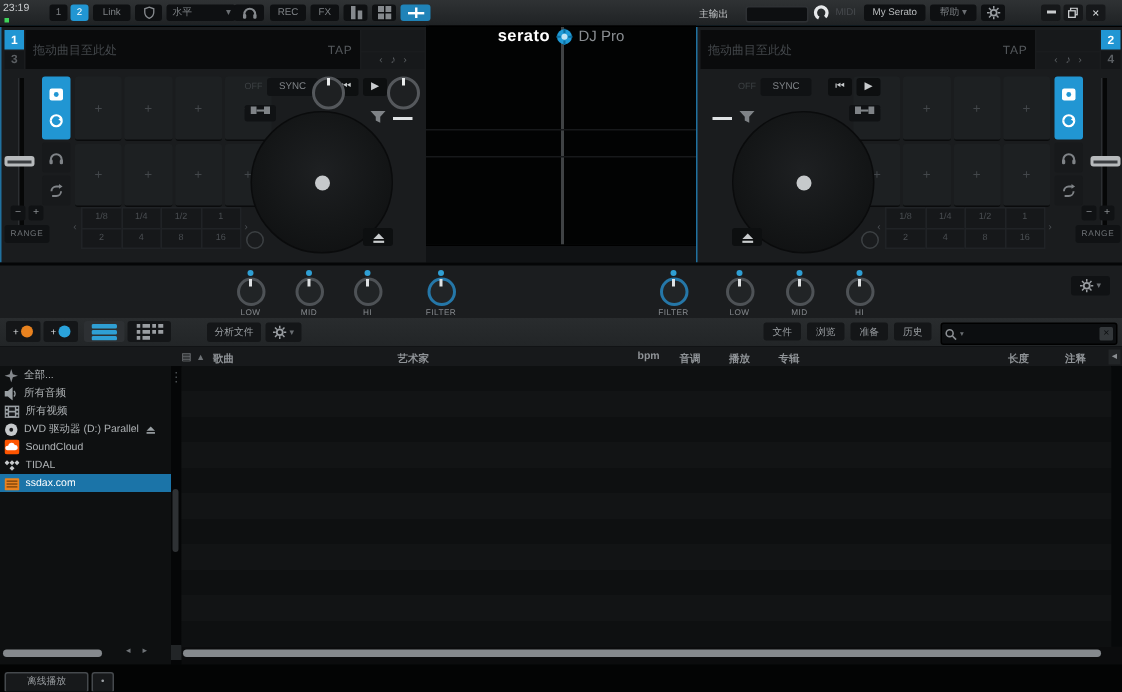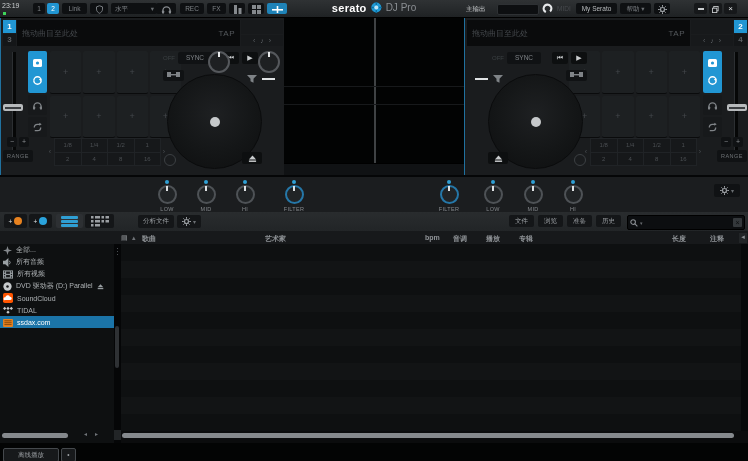--- a/index.html
+++ b/index.html
@@ -131,21 +131,21 @@
           <rect x="5" y="5" width="4" height="4" fill="#85898d"></rect>
         </svg>
     </div>
     <div class="tbtn" style="left:267px;width:20px;background:#1f83b8">
       <svg class="tico" width="11" height="9" viewBox="0 0 11 9">
           <rect x="0" y="4" width="11" height="1.6" fill="#fff"></rect>
           <rect x="4.7" y="1" width="1.6" height="7" fill="#fff"></rect>
         </svg>
     </div>
 
-    <div class="abs" style="left:50%;top:2px;transform:translateX(-50%);display:flex;align-items:flex-start;gap:4px">
+    <div class="abs" style="left:50%;top:18px;transform:translateX(-50%);display:flex;align-items:flex-end;gap:4px">
       <b style="font-size:11px;color:#fff;letter-spacing:.3px">serato</b>
       <svg width="11" height="11" viewBox="0 0 11 11">
         <circle cx="5.5" cy="5.5" r="5" fill="#1f9ad6"></circle>
           <circle cx="5.5" cy="5.5" r="2" fill="#bfe4f5"></circle>
         <path d="M5.5 0v3M5.5 8v3M0 5.5h3M8 5.5h3" stroke="#0d6fa0" stroke-width="1.4"></path>
       </svg>
       <span style="font-size:10px;color:#8a8e92">DJ Pro</span>
     </div>
 
     <span class="abs" style="left:466px;top:5px;font-size:6.5px;color:#c9ccce">主输出</span>

